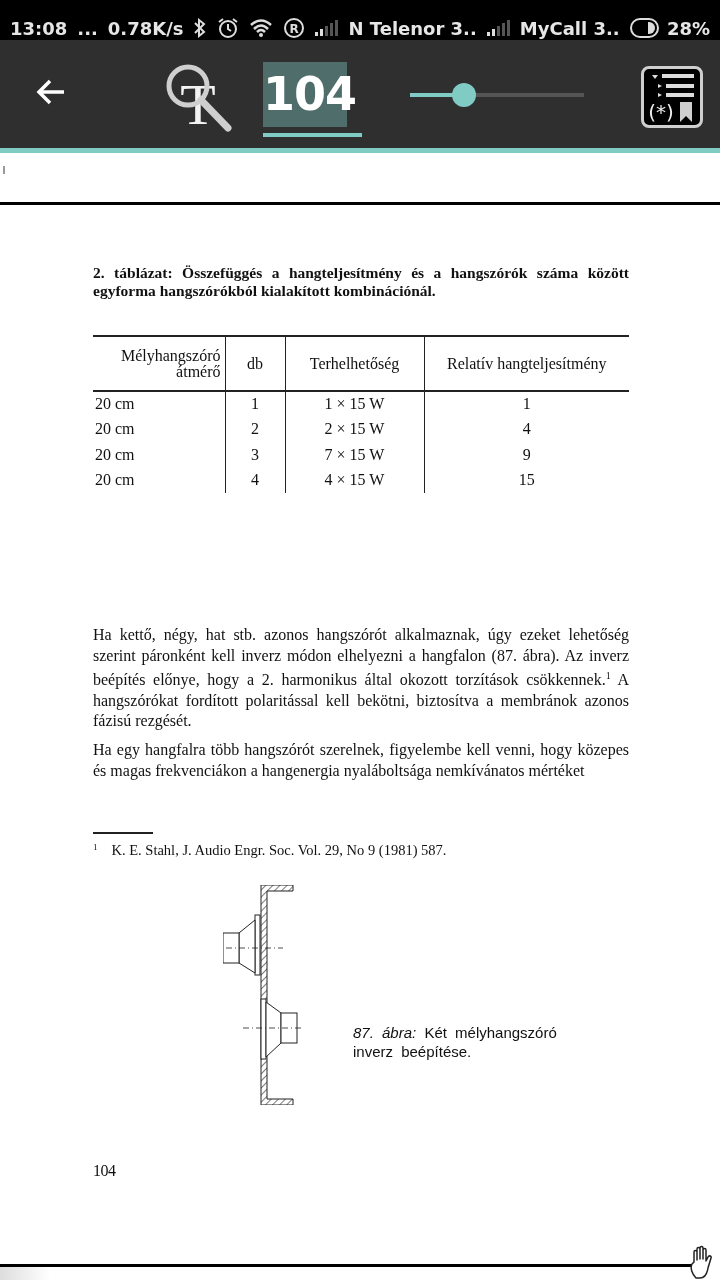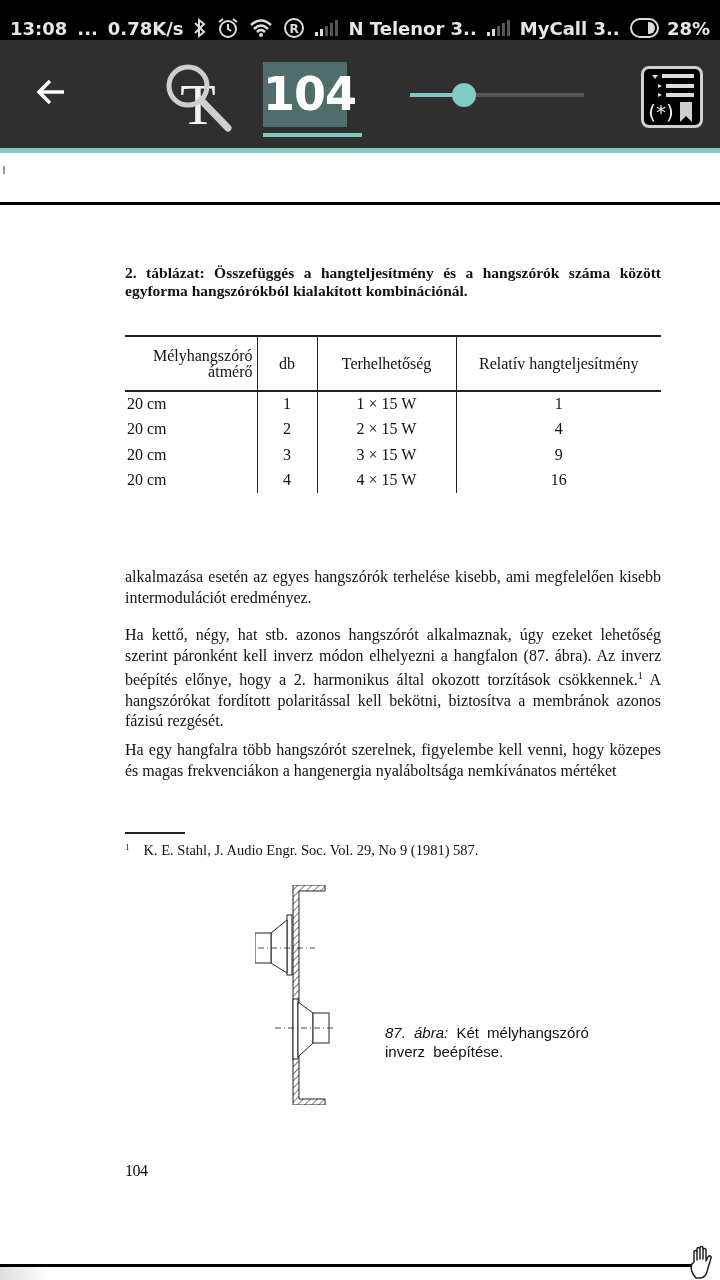--- a/index.html
+++ b/index.html
@@ -24,21 +24,21 @@
     .page-underline { position: absolute; left: 263px; top: 93px; width: 99px; height: 4px; background: #80cbc4; }
     .slider { position: absolute; left: 410px; top: 42px; width: 174px; height: 26px; cursor: pointer; }
     .slider .track { position: absolute; left: 0; right: 0; top: 11px; height: 4px; background: #555; }
     .slider .filled { position: absolute; left: 0; top: 11px; height: 4px; background: #80cbc4; }
     .slider .thumb { position: absolute; top: 1px; width: 24px; height: 24px; border-radius: 50%; background: #80cbc4; margin-left: -12px; }
     .toc-btn { position: absolute; left: 641px; top: 26px; width: 62px; height: 62px; background: #000; border: 3px solid #cfcfcf; border-radius: 8px; cursor: pointer; }
 
     
     .doc { position: absolute; left: 0; top: 153px; width: 720px; height: 1127px; background: #fff; }
     .page-sep { position: absolute; left: 0; top: 49px; width: 720px; height: 3px; background: #000; }
-    .page { position: absolute; left: 93px; top: 52px; width: 540px; height: 1060px; font-family: "Liberation Serif", serif; color: #111; margin-left: 32px; }
+    .page { position: absolute; left: 93px; top: 52px; width: 540px; height: 1060px; font-family: "Liberation Serif", serif; color: #111; }
     .caption { position: absolute; left: 0; top: 59px; width: 536px; font-size: 15.5px; font-weight: bold; line-height: 18px; text-align: justify; text-align-last: left; }
     .table { position: absolute; left: 0; top: 130px; width: 536px; border-collapse: collapse; font-size: 16px; }
     .table th { font-weight: normal; text-align: center; border-top: 2px solid #222; border-bottom: 2px solid #222; padding: 8px 4px; height: 55px; vertical-align: middle; }
     .table th:first-child { text-align: right; line-height: 16px; padding-left: 2px; }
     .table td { text-align: center; padding: 0 4px; height: 25.5px; vertical-align: middle; }
     .table td:first-child { text-align: left; padding-left: 2px; font-family: Liberation Serif, serif; }
     .table th + th, .table td + td { border-left: 1.5px solid #222; }
     .para { position: absolute; left: 0; width: 536px; font-size: 16px; line-height: 20.5px; text-align: justify; }
     .footnote-rule { position: absolute; left: 0; top: 627px; width: 60px; height: 2px; background: #222; }
     .footnote { position: absolute; left: 0; top: 637px; font-size: 14.5px; }
@@ -168,33 +168,32 @@
         </tr>
         <tr>
           <td>20 cm</td>
           <td>2</td>
           <td>2 × 15 W</td>
           <td>4</td>
         </tr>
         <tr>
           <td>20 cm</td>
           <td>3</td>
-          <td>3 × 15 W</td>
+          <td>7 × 15 W</td>
           <td>9</td>
         </tr>
         <tr>
           <td>20 cm</td>
           <td>4</td>
           <td>4 × 15 W</td>
-          <td>16</td>
+          <td>15</td>
         </tr>
       </tbody>
     </table>
 
-    <p class="para" style="top:362px">alkalmazása esetén az egyes hangszórók terhelése kisebb, ami megfelelően kisebb intermodulációt eredményez.</p>
 
     <p class="para" style="top:420px"><span>Ha kettő, négy, hat stb. azonos hangszórót alkalmaznak, úgy ezeket lehetőség szerint páronként kell inverz módon elhelyezni a hangfalon (87. ábra). Az inverz beépítés előnye, hogy a 2. harmonikus által okozott torzítások csökkennek.</span><sup style="font-size:10px">1</sup><span> A hangszórókat fordított polaritással kell bekötni, biztosítva a membránok azonos fázisú rezgését.</span></p>
 
     <p class="para" style="top:535px">Ha egy hangfalra több hangszórót szerelnek, figyelembe kell venni, hogy közepes és magas frekvenciákon a hangenergia nyaláboltsága nemkívánatos mértéket</p>
 
     <div class="footnote-rule"></div>
     <div class="footnote"><sup>1</sup><span>K. E. Stahl, J. Audio Engr. Soc. Vol. 29, No 9 (1981) 587.</span></div>
 
     <svg class="figure" viewBox="0 0 80 220">
       <defs>

